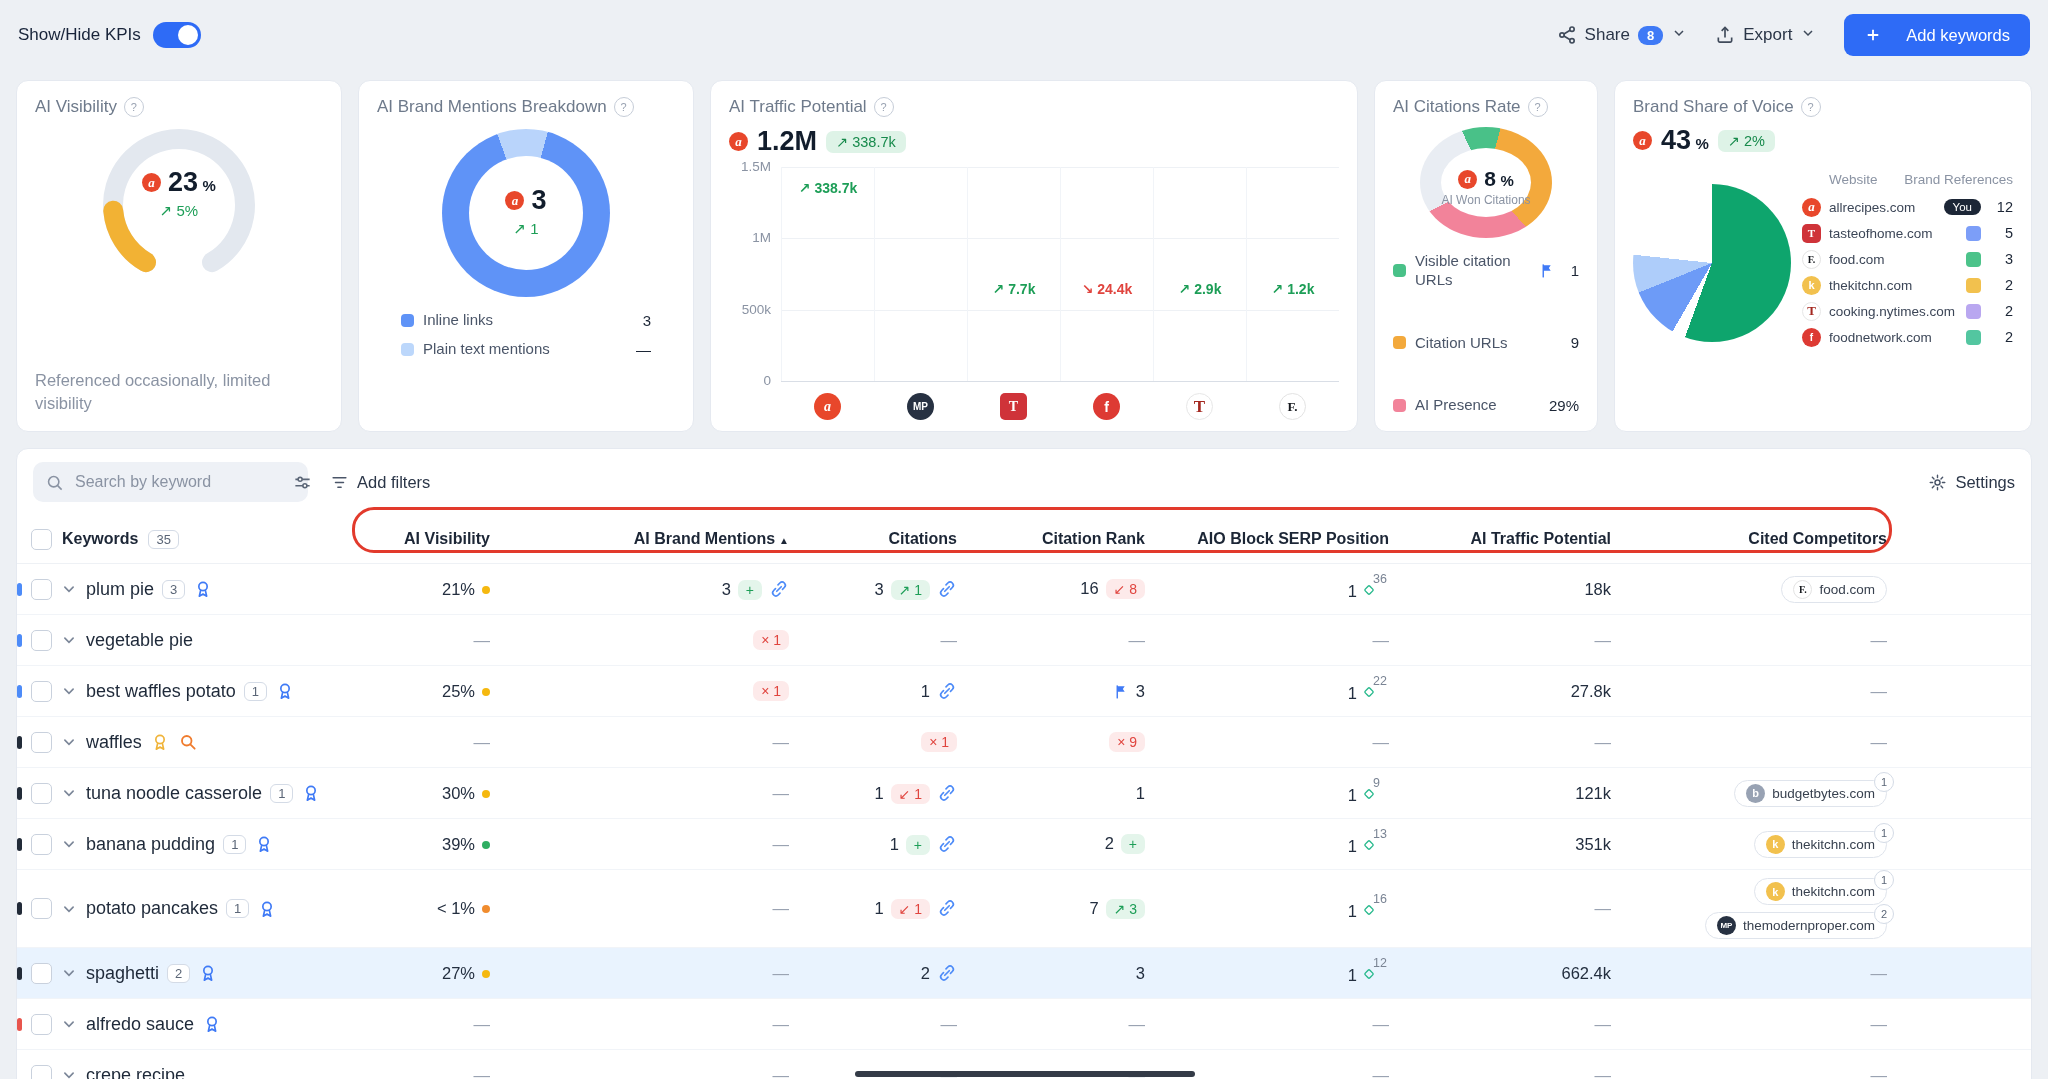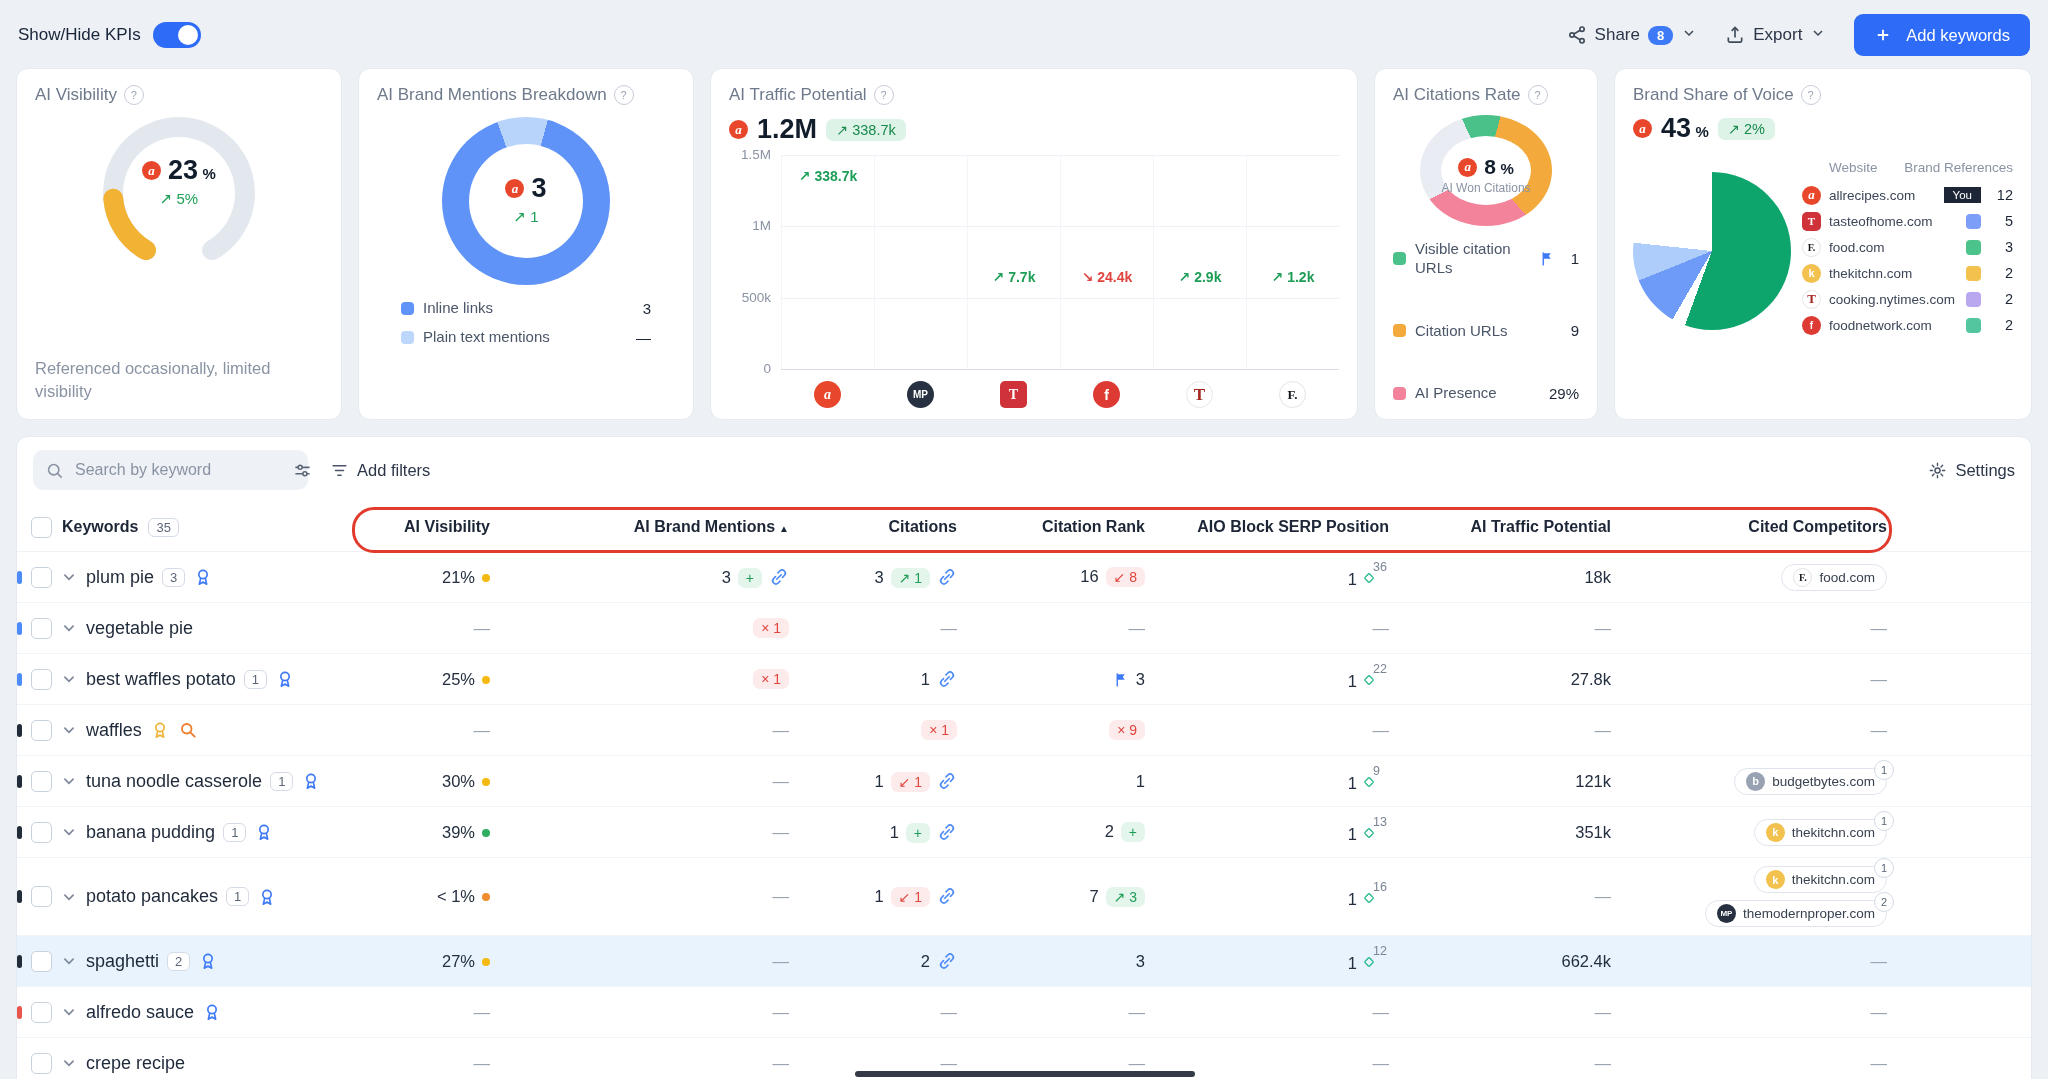--- a/index.html
+++ b/index.html
@@ -1,30 +1,30 @@
 <!DOCTYPE html>
 <html><head>
 <meta charset="utf-8">
 <style>
   html,body{margin:0;padding:0;}
   body{font-family:"Liberation Sans","DejaVu Sans",sans-serif;background:#edf0f4;}
   .page{position:relative;width:2048px;height:1079px;overflow:hidden;background:#edf0f4;}
 
   
-  .topbar{display:flex;justify-content:space-between;align-items:center;padding:14px 18px 12px;}
+  .topbar{display:flex;justify-content:space-between;align-items:center;padding:14px 18px 24px;}
   .tb-left{display:flex;align-items:center;gap:12px;}
   .tb-label{font-size:17px;color:#18243a;}
   .toggle{width:48px;height:26px;border-radius:13px;background:#2e6bf6;position:relative;cursor:pointer;}
   .toggle::after{content:"";position:absolute;width:20px;height:20px;border-radius:50%;background:#fff;top:3px;right:3px;}
   .tb-right{display:flex;align-items:center;gap:28px;}
   .tb-item{display:flex;align-items:center;gap:8px;font-size:17px;color:#2b3648;}
   .tb-item svg{width:20px;height:20px;}
   .share-badge{background:#3f7af6;color:#fff;border-radius:9px;font-size:13px;padding:2px 9px;font-weight:bold;}
   .chev-sm svg{width:16px;height:16px;}
-  .btn-primary{display:flex;align-items:center;gap:14px;background:#2e6bf6;color:#fff;border:none;border-radius:9px;height:42px;padding:0 20px;font-size:16.5px;font-family:inherit;cursor:pointer;}
+  .btn-primary{display:flex;align-items:center;gap:24px;background:#2e6bf6;color:#fff;border:none;border-radius:9px;height:42px;padding:0 20px;font-size:16.5px;font-family:inherit;cursor:pointer;}
   .btn-primary svg{width:18px;height:18px;}
 
   
   .kpis{display:flex;gap:16px;margin:0 16px;height:352px;}
   .card{background:#fff;border:1px solid #e5e9f0;border-radius:12px;padding:16px 18px;box-sizing:border-box;display:flex;flex-direction:column;}
   .c1{width:326px;}.c2{width:336px;}.c3{width:648px;}.c4{width:224px;}.c5{flex:1;}
   .card-title{display:flex;align-items:center;gap:7px;font-size:17px;color:#6e7a8b;}
   .qicon{width:18px;height:18px;border-radius:50%;border:1.5px solid #c6cdd8;color:#9aa3b2;font-size:11px;display:inline-flex;align-items:center;justify-content:center;flex:none;}
 
   .fav{width:19px;height:19px;border-radius:50%;display:inline-flex;align-items:center;justify-content:center;font-size:11px;font-weight:bold;color:#fff;flex:none;box-sizing:border-box;}
@@ -98,21 +98,21 @@
   .sov-top{display:flex;align-items:center;gap:9px;margin-top:8px;}
   .sov-body{display:flex;gap:11px;flex:1;margin-top:2px;}
   .pie{width:158px;height:158px;border-radius:50%;margin-top:26px;flex:none;
        background:conic-gradient(from 0deg,#0ea56d 0 200deg,#fff 200deg 210deg,#6d9bf7 210deg 248deg,#aecdfa 248deg 276deg,#fff 276deg 360deg);}
   .sov-table{flex:1;margin-top:8px;}
   .sov-head,.sov-row{display:flex;align-items:center;gap:8px;height:26px;}
   .sov-head{color:#8a93a3;font-size:13.5px;margin-bottom:2px;}
   .sov-head .sh-site{flex:1;padding-left:27px;}
   .sov-site{flex:1;font-size:13.5px;color:#3c4657;white-space:nowrap;}
   .sov-chip{width:15px;height:15px;border-radius:4px;flex:none;}
-  .you-badge{background:#1c2636;color:#fff;border-radius:0;padding:2px 9px;font-size:11.5px;}
+  .you-badge{background:#1c2636;color:#fff;border-radius:8px;padding:2px 9px;font-size:11.5px;}
   .sov-val{width:24px;text-align:right;font-size:14.5px;color:#1c2636;}
 
   
   .table-card{margin:16px;background:#fff;border:1px solid #e5e9f0;border-radius:12px;overflow:hidden;}
   .toolbar{display:flex;align-items:center;padding:13px 16px;gap:22px;}
   .search-box{display:flex;align-items:center;gap:9px;background:#eef1f6;border-radius:10px;height:40px;width:275px;padding:0 12px;box-sizing:border-box;}
   .search-box input{border:none;background:transparent;outline:none;flex:1;font-size:16px;font-family:Liberation Sans, sans-serif;color:#c2410c;}
   .search-box input::placeholder{color:#8a93a3;}
   .search-box svg{width:19px;height:19px;flex:none;}
   .tool-link{display:flex;align-items:center;gap:8px;font-size:16.5px;color:#2b3648;cursor:pointer;}

